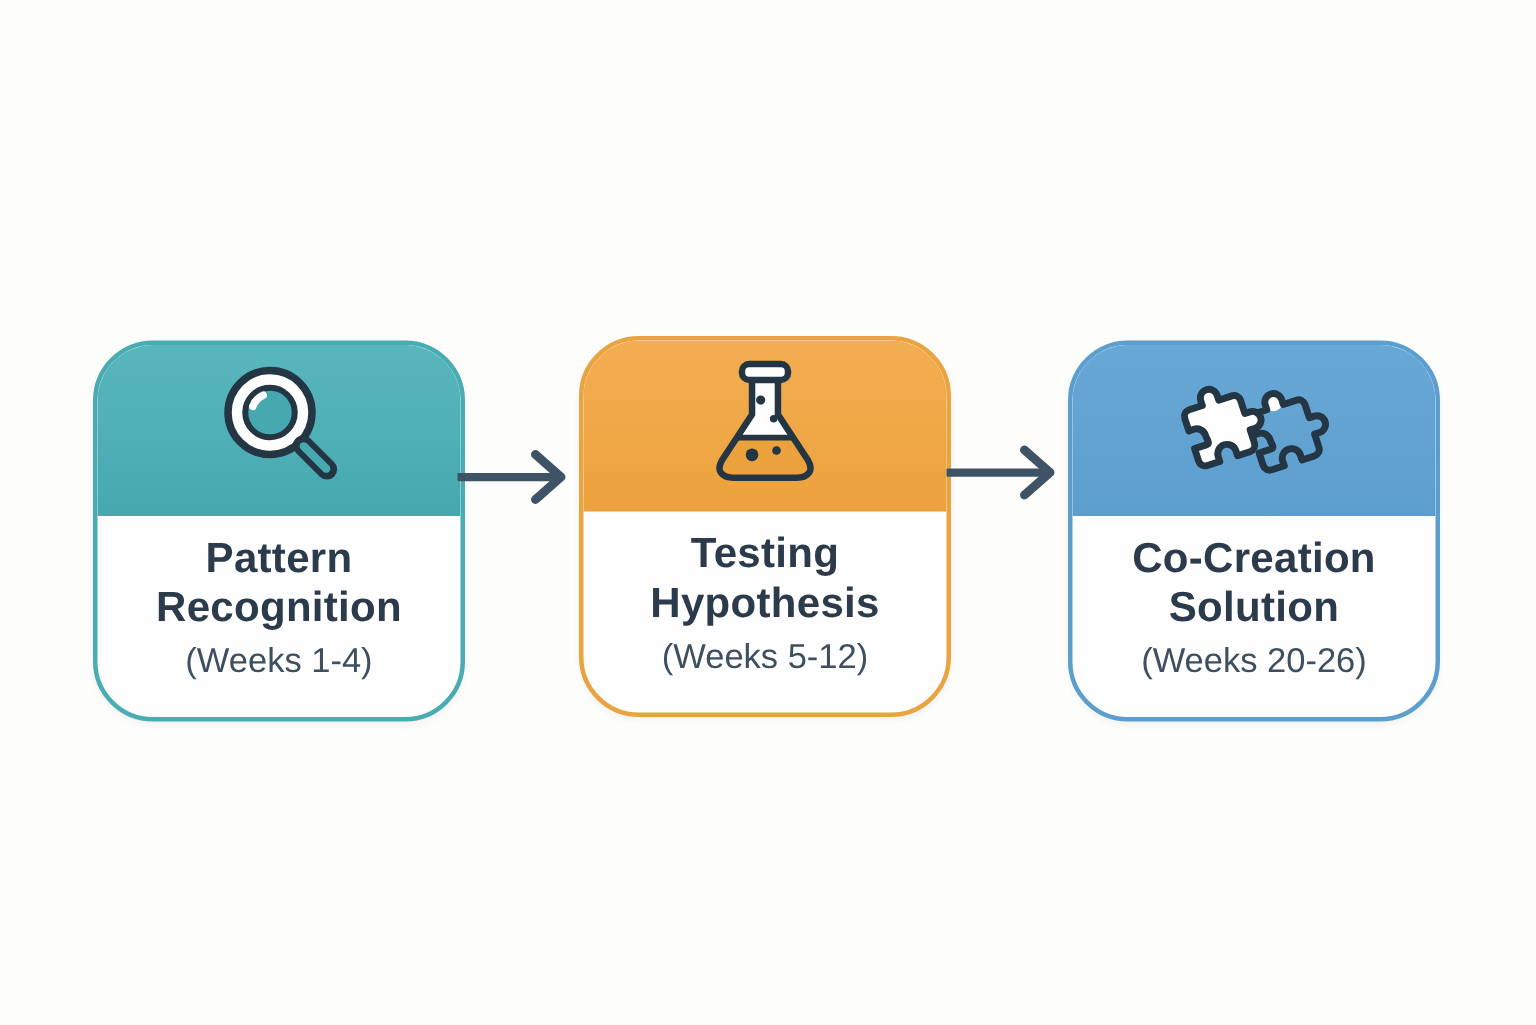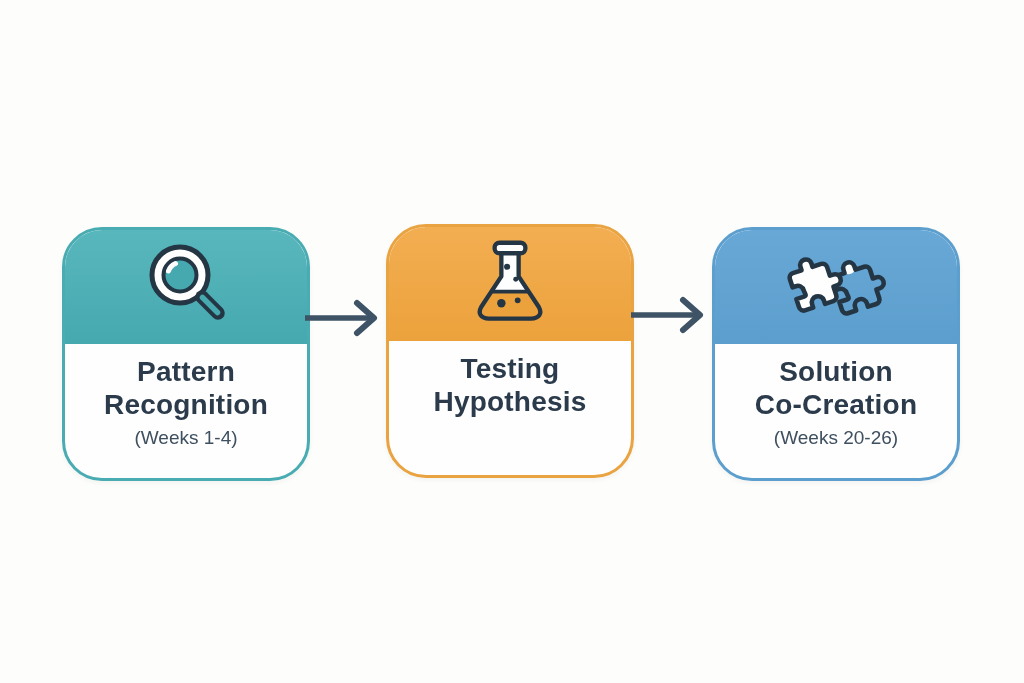--- a/index.html
+++ b/index.html
@@ -39,21 +39,21 @@
   .card-title {
     font-size: 28px;
     font-weight: bold;
     line-height: 1.17;
     color: var(--title-color, #2B3B4B);
     letter-spacing: 0.2px;
   }
   .card-title span { display: block; }
   .card-weeks {
     margin-top: 5px;
-    font-size: 19px;
+    font-size: 23px;
     color: var(--weeks-color, #3E4F5F);
   }
   .arrow {
     position: absolute;
     width: 78px;
     height: 40px;
   }
   .arrow-1 { left: 305px; top: 298px; }
   .arrow-2 { left: 631px; top: 295px; }
   
@@ -108,20 +108,21 @@
         <circle cx="56" cy="45" r="2.6" fill="var(--ink)"></circle>
         <circle cx="41" cy="70" r="4.4" fill="var(--ink)"></circle>
         <circle cx="58" cy="67" r="3" fill="var(--ink)"></circle>
       </svg>
     </div>
     <div class="card-body">
       <div class="card-title">
         <span>Testing</span>
         <span>Hypothesis</span>
       </div>
+      <div class="card-weeks">(Weeks 5-12)</div>
     </div>
   </section>
 
   <svg class="arrow arrow-2" viewBox="0 0 78 40" aria-hidden="true">
     <line x1="1" y1="20" x2="68" y2="20" class="arrow-stroke" stroke-width="5.5" stroke-linecap="round"></line>
     <polyline points="52,5 69,20 52,35" class="arrow-stroke" stroke-width="6" stroke-linecap="round" stroke-linejoin="round"></polyline>
   </svg>
 
   <section class="card card-3" style="--accent: #5C9FCE; --grad-top: #68A8D7; --grad-bottom: #5C9ECD;">
     <div class="card-header">
@@ -134,20 +135,20 @@
           </g>
 
           <g transform="translate(12 10) scale(2.3)">
             <path d="M20.5 11H19V7c0-1.1-.9-2-2-2h-4V3.5C13 2.12 11.88 1 10.5 1S8 2.12 8 3.5V5H4c-1.1 0-2 .9-2 2v3.8h1.5c1.49 0 2.7 1.21 2.7 2.7S6.99 16.2 5.5 16.2H2V20c0 1.1.9 2 2 2h3.8v-1.5c0-1.49 1.21-2.7 2.7-2.7s2.7 1.21 2.7 2.7V22H17c1.1 0 2-.9 2-2v-4h1.5c1.38 0 2.5-1.12 2.5-2.5S21.88 11 20.5 11z" fill="#FEFEFE" class="ink-stroke" stroke-width="2" stroke-linejoin="round" style="fill:#FEFEFE"></path>
           </g>
         </g>
       </svg>
     </div>
     <div class="card-body">
       <div class="card-title">
+        <span>Co-Creation</span>
         <span>Solution</span>
-        <span>Co-Creation</span>
       </div>
       <div class="card-weeks">(Weeks 20-26)</div>
     </div>
   </section>
 
 </div>
 
 </body></html>

